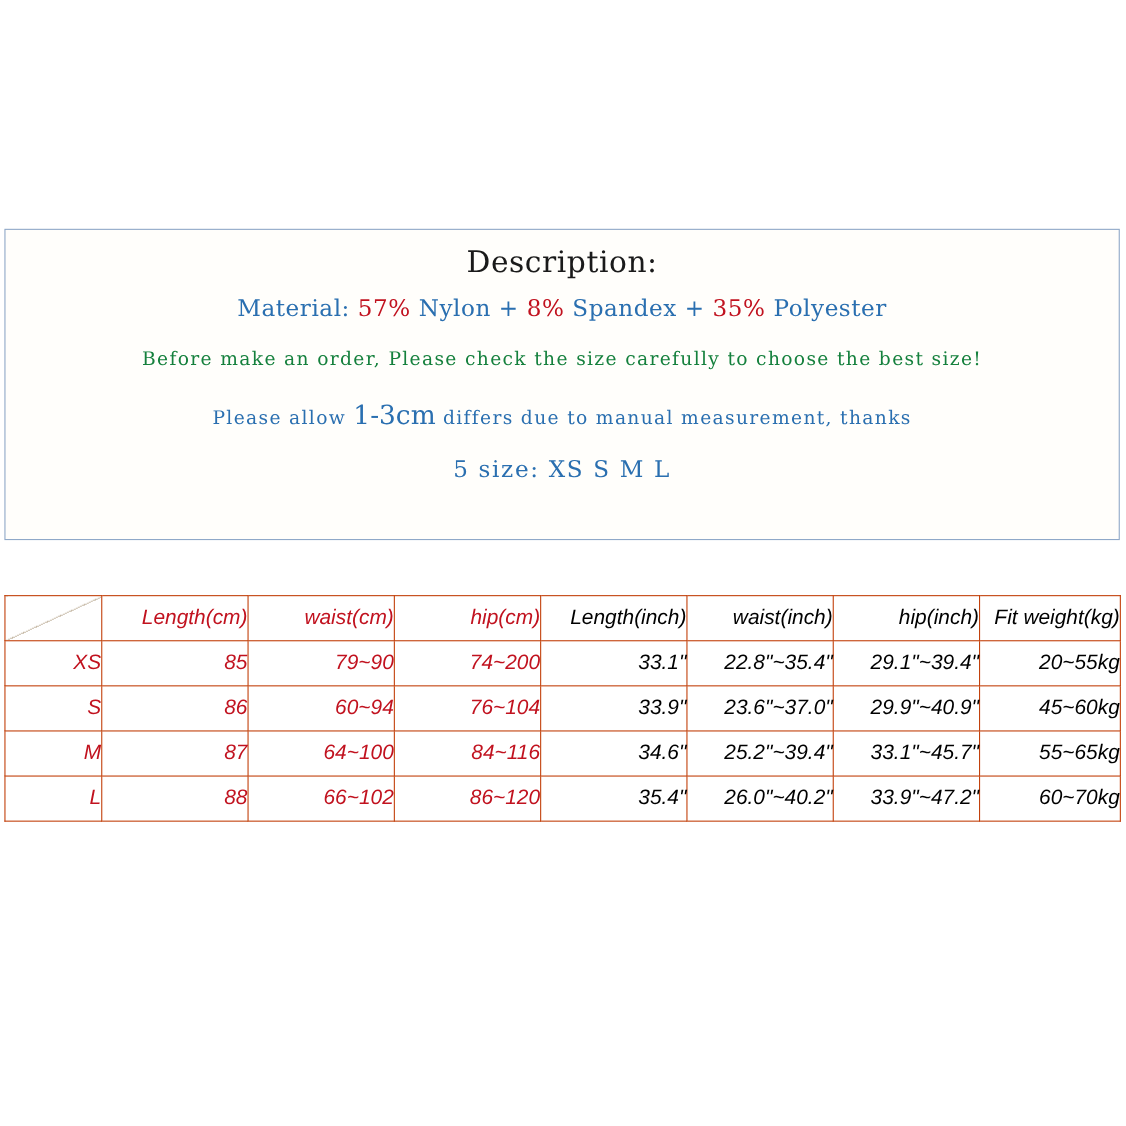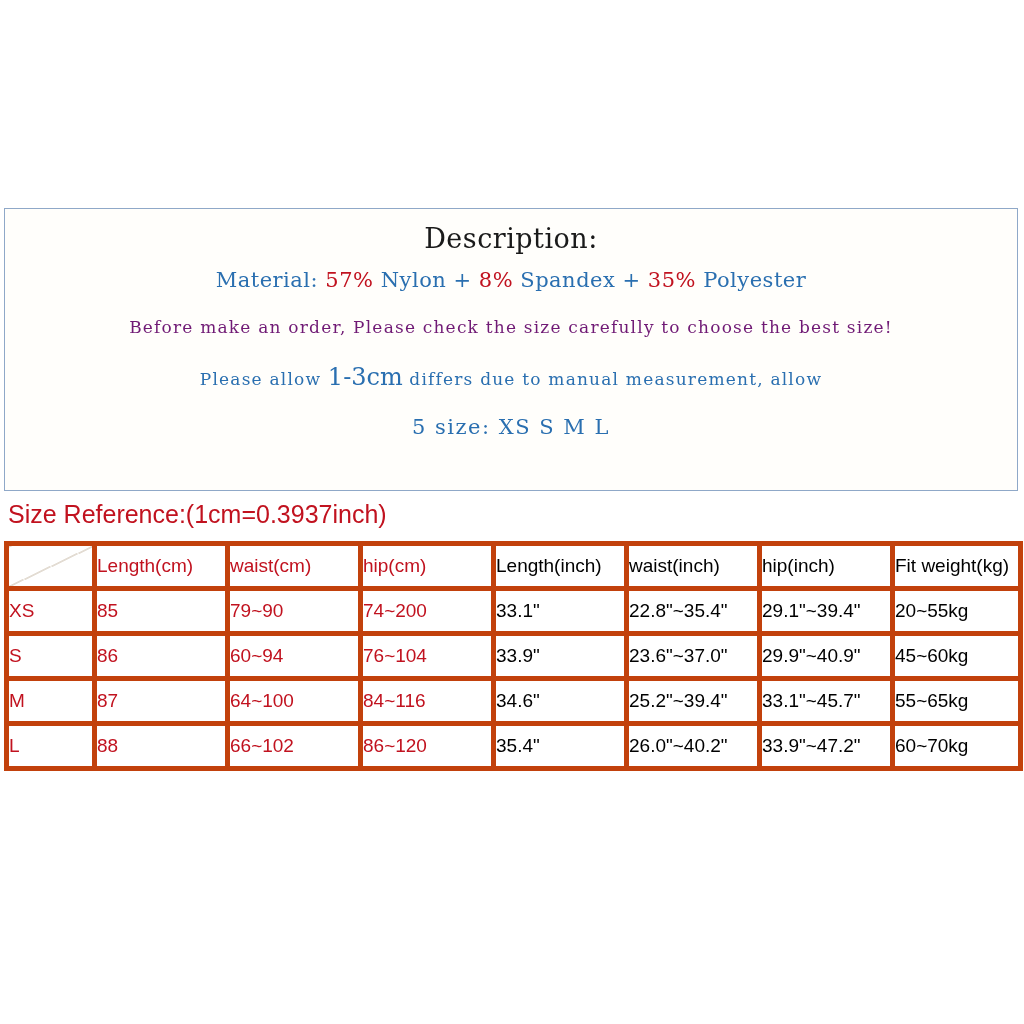--- a/index.html
+++ b/index.html
@@ -51,21 +51,21 @@
   .line-material {
     font-size: 21px;
     color: #2a6fb0;
   }
   .line-material .num {
     color: #c1121f;
   }
 
   .line-check {
     font-size: 17px;
-    color: #701a75;
+    color: #15803d;
     margin-top: 25px;
     letter-spacing: 1.2px;
   }
 
   .line-allow {
     font-size: 17px;
     color: #2a6fb0;
     margin-top: 26px;
     letter-spacing: 1.2px;
   }
@@ -98,27 +98,28 @@
     position: absolute;
     left: 4px;
     top: 541px;
     width: 1014px;
     border-collapse: collapse;
     table-layout: fixed;
     font-family: "Liberation Sans", sans-serif;
   }
 
   .size-table td {
-    border: 5px solid #c2410c;
+    border: 1px solid #c2410c;
     height: 40px;
-    text-align: left;
+    text-align: right;
     vertical-align: middle;
     font-size: 19px;
     color: #c1121f;
     padding: 0;
+    font-style: italic;
   }
 
   .size-table td.hdr {
     color: #c1121f;
     font-size: 19px;
   }
 
   .size-table td.dark {
     color: #000000;
   }
@@ -150,28 +151,27 @@
 
     <div class="desc-title">Description:</div>
 
     <div class="desc-line line-material">
       <span>Material: </span><span class="num">57%</span><span> Nylon + </span><span class="num">8%</span><span> Spandex + </span><span class="num">35%</span><span> Polyester</span>
     </div>
 
     <div class="desc-line line-check">Before make an order, Please check the size carefully to choose the best size!</div>
 
     <div class="desc-line line-allow">
-      <span>Please allow </span><span class="big">1-3cm</span><span> differs due to manual measurement, allow</span>
+      <span>Please allow </span><span class="big">1-3cm</span><span> differs due to manual measurement, thanks</span>
     </div>
 
     <div class="desc-line line-sizes">5 size: XS S M L</div>
 
   </div>
 
-  <div class="size-ref-heading">Size Reference:(1cm=0.3937inch)</div>
 
   <table class="size-table">
     <colgroup>
       <col class="col-size">
       <col class="col-len">
       <col class="col-waist">
       <col class="col-hip">
       <col class="col-leni">
       <col class="col-waisti">
       <col class="col-hipi">

